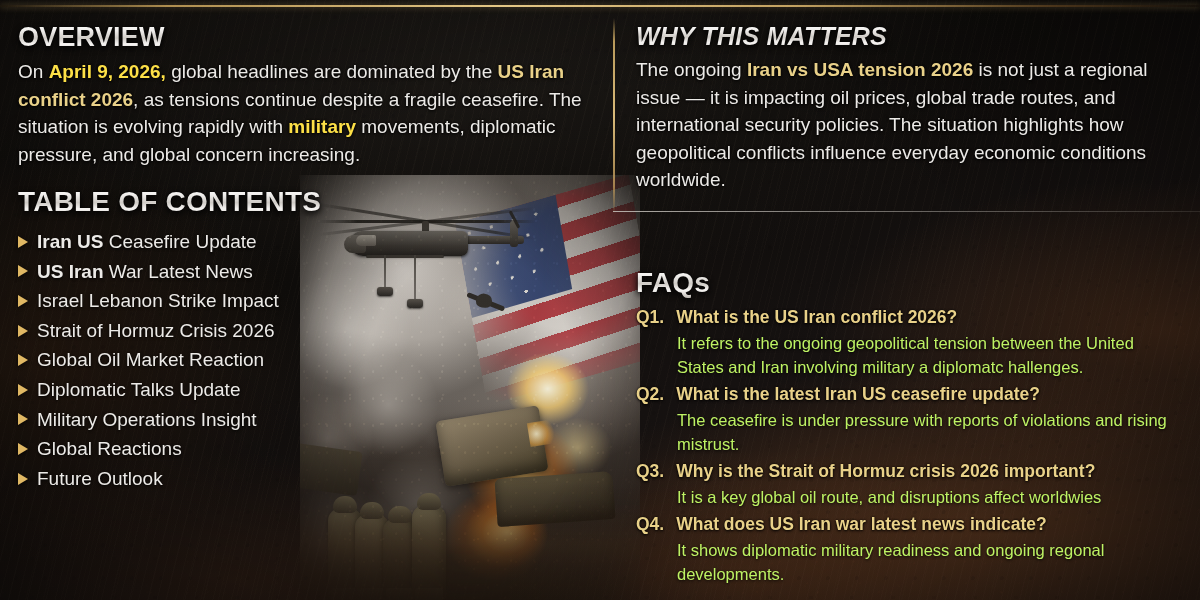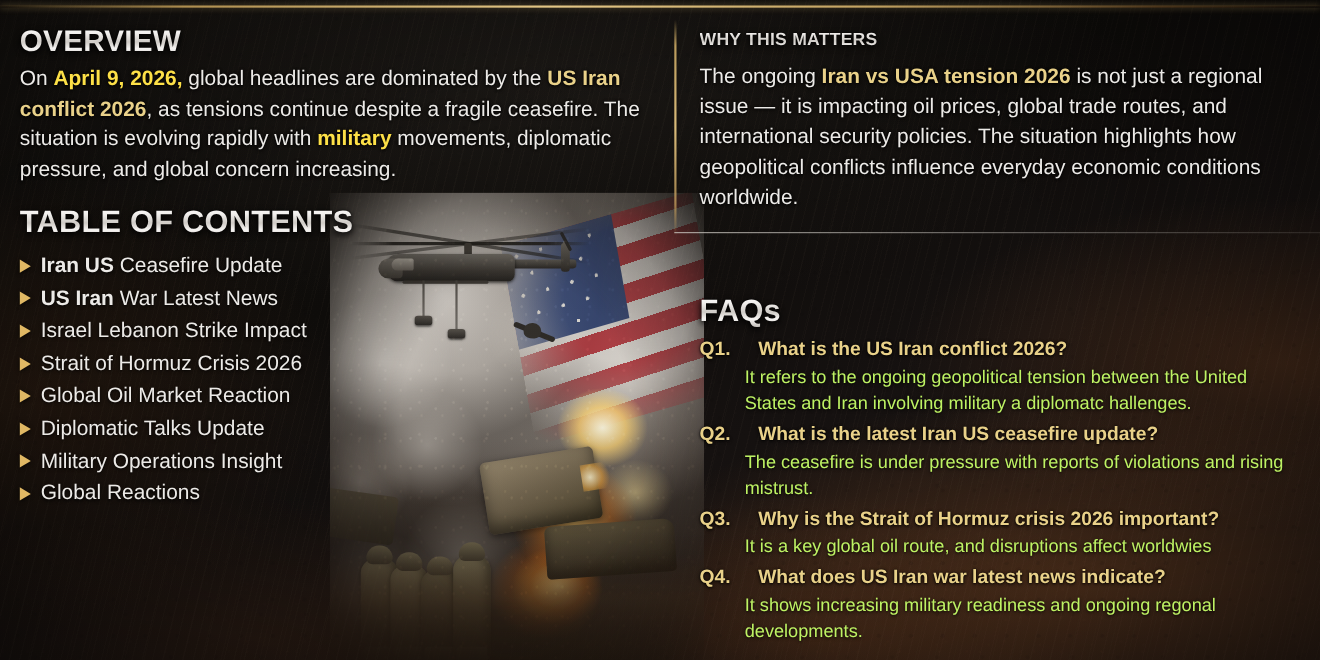--- a/index.html
+++ b/index.html
@@ -283,21 +283,21 @@
   .h-metal {
     font-weight:700;
     letter-spacing:.2px;
     background:linear-gradient(180deg,#ffffff 0%,#f2f0ee 26%,#cfcbc6 52%,#f6f4f2 72%,#b8b3ad 100%);
     -webkit-background-clip:text; background-clip:text;
     -webkit-text-fill-color:transparent; color:transparent;
     filter:drop-shadow(0 2px 3px rgba(0,0,0,.85)) drop-shadow(0 0 1px rgba(0,0,0,.6));
   }
   .h-overview  { font-size:27px; line-height:31px; }
   .h-toc       { font-size:28px; line-height:32px; margin-top:18px; }
-  .h-why       { font-size:16px; line-height:29px; }
+  .h-why       { font-size:25px; line-height:29px;font-style:italic; }
   .h-faq       { font-size:28px; line-height:32px;margin-top:40px; }
 
   .para {
     font-size:19px; line-height:27.5px; color:#eceae7;
     text-shadow:0 1px 3px rgba(0,0,0,.92), 0 0 2px rgba(0,0,0,.7);
     margin-top:5px;
   }
   .para b { font-weight:700; color:#fde047; }
   .gold {
     font-weight:700;
@@ -318,21 +318,21 @@
     border-top:6.5px solid transparent;
     border-bottom:6.5px solid transparent;
     filter:drop-shadow(0 1px 2px rgba(0,0,0,.8));
   }
   .toc .t-bold { font-weight:700; }
 
   
   .faq-list { margin-top:5px; }
   .faq-item { margin-bottom:2px; }
   .faq-q {
-    display:flex; gap:25px; align-items:baseline;
+    display:flex; gap:12px; align-items:baseline;
     font-size:17.5px; line-height:26px; font-weight:700;
     color:#e9d189;
     text-shadow:0 1px 3px rgba(0,0,0,.95), 0 0 2px rgba(0,0,0,.75);
   }
   .faq-qnum { flex:0 0 auto; }
   .faq-a {
     margin-left:41px;
     font-size:16.5px; line-height:24px; color:#bef264;
     text-shadow:0 1px 3px rgba(0,0,0,.92);
     padding-top:1px;
@@ -438,20 +438,24 @@
         <span>Diplomatic Talks Update</span>
       </li>
       <li>
         <span class="arrow"></span>
         <span>Military Operations Insight</span>
       </li>
       <li>
         <span class="arrow"></span>
         <span>Global Reactions</span>
       </li>
+      <li>
+        <span class="arrow"></span>
+        <span>Future Outlook</span>
+      </li>
     </ul>
   </div>
 
   <div class="col-right">
 
     <div class="h-metal h-why">WHY THIS MATTERS</div>
 
     <p class="para"><span>The ongoing </span><span class="gold">Iran vs USA tension 2026</span><span> is not just a regional issue — it is impacting oil prices, global trade routes, and international security policies. The situation highlights how geopolitical conflicts influence everyday economic conditions worldwide.</span></p>
 
     <div style="height:33px"></div>
@@ -482,19 +486,19 @@
           <span>Why is the Strait of Hormuz crisis 2026 important?</span>
         </div>
         <div class="faq-a">It is a key global oil route, and disruptions affect worldwies</div>
       </div>
 
       <div class="faq-item">
         <div class="faq-q">
           <span class="faq-qnum">Q4.</span>
           <span>What does US Iran war latest news indicate?</span>
         </div>
-        <div class="faq-a">It shows increasing military readiness and ongoing regonal developments.</div>
+        <div class="faq-a">It shows diplomatic military readiness and ongoing regonal developments.</div>
       </div>
 
     </div>
   </div>
 
 </div>
 
 </body></html>

